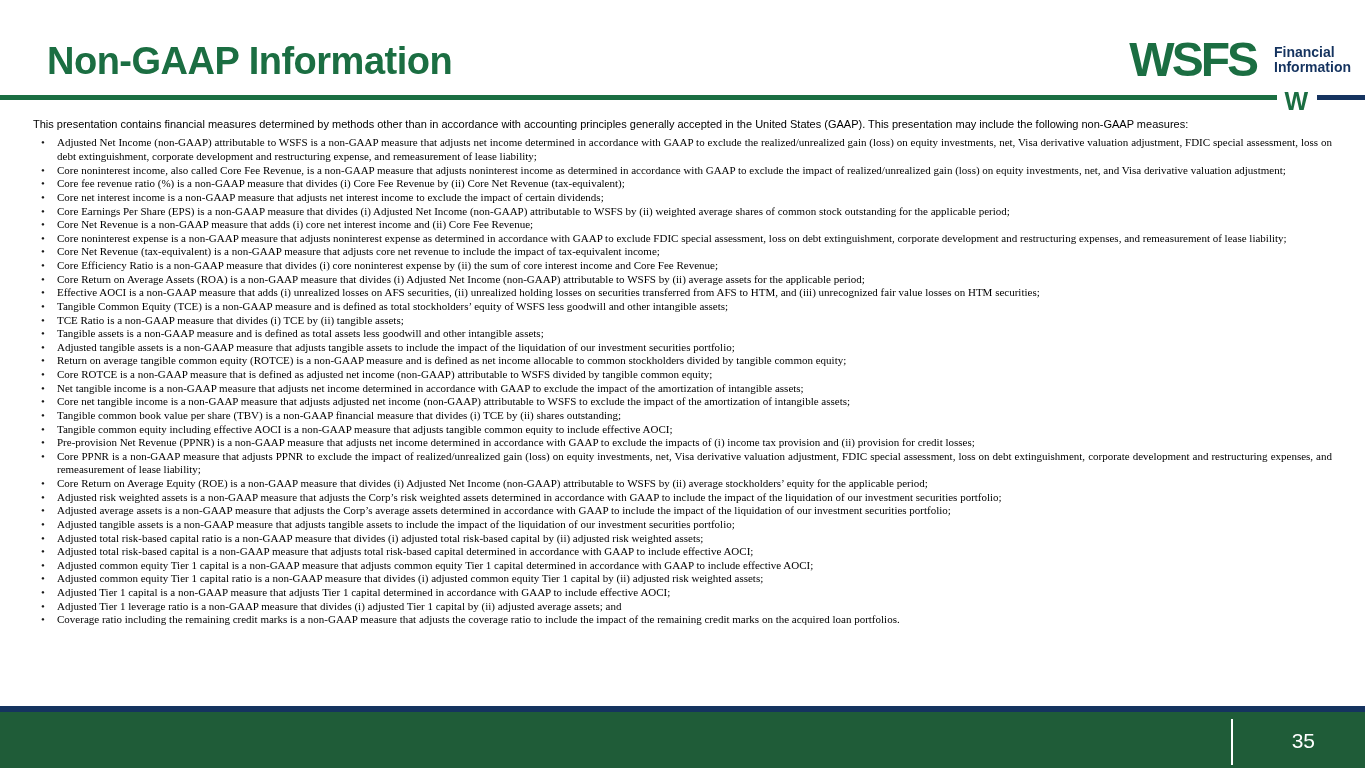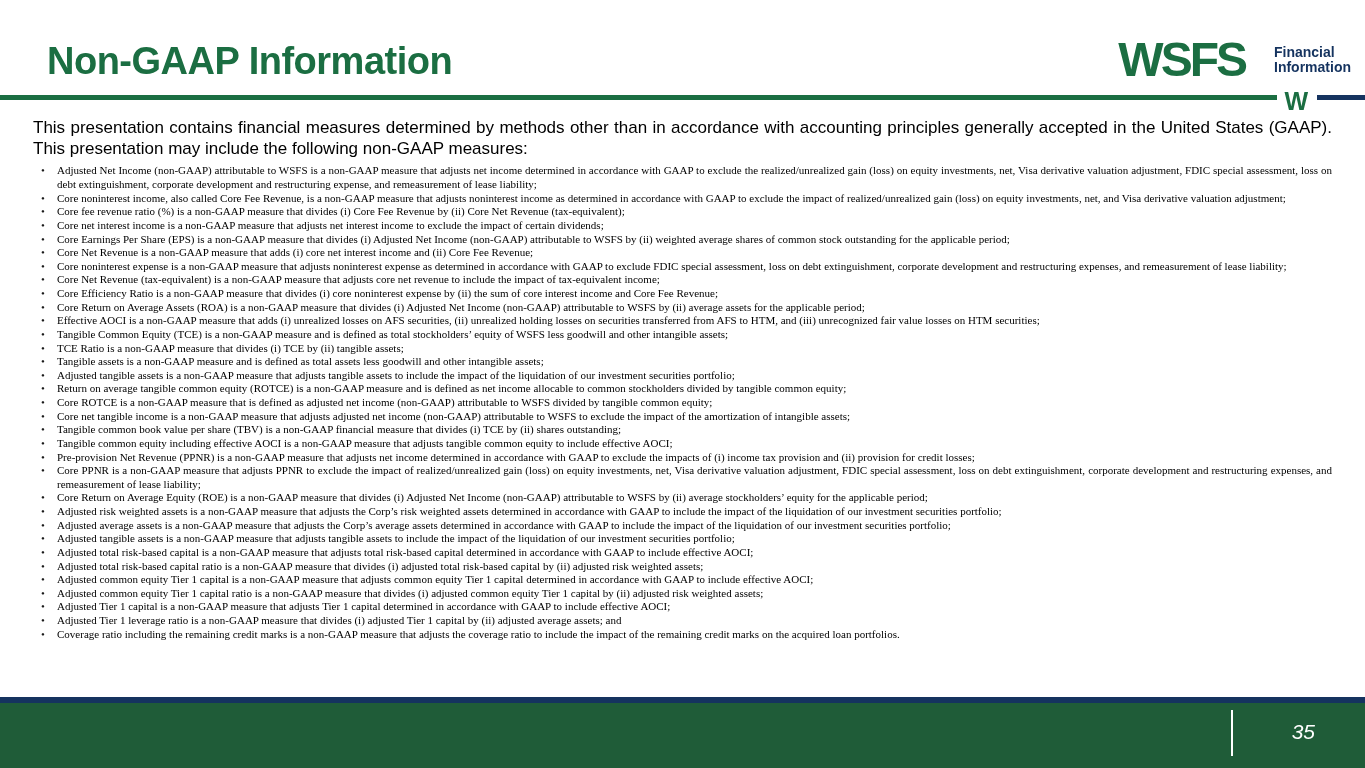--- a/index.html
+++ b/index.html
@@ -25,21 +25,20 @@
     color: var(--brand-green);
     line-height: 1.05;
     letter-spacing: -0.5px;
   }
   .logo {
     position: absolute;
     right: 14px;
     top: 36px;
     display: flex;
     align-items: flex-start;
-    gap: 11px;
   }
   .logo-wsfs {
     font-size: 48px;
     font-weight: bold;
     color: var(--brand-green);
     letter-spacing: -3px;
     line-height: 1;
   }
   .logo-sub {
     color: var(--navy);
@@ -85,21 +84,21 @@
 
   
   .content {
     position: absolute;
     left: 33px;
     right: 33px;
     top: 118px;
     color: #000000;
   }
   .intro {
-    font-size: 17px;
+    font-size: 11px;
     line-height: 1.22;
     text-align: justify;
     margin: 0 0 5px 0;
   }
   .bullet-list {
     list-style: none;
     margin: 0;
     padding: 0;
     font-family: Liberation Serif, serif;
   }
@@ -119,21 +118,21 @@
   }
 
   
   .footer {
     position: absolute;
     left: 0;
     right: 0;
     bottom: 0;
   }
   .footer-navy-stripe { height: 6px; background: var(--navy); }
-  .footer-green-bar { height: 65px; background: var(--footer-green); position: relative; font-style: italic; }
+  .footer-green-bar { height: 56px; background: var(--footer-green); position: relative; }
   .footer-divider {
     position: absolute;
     right: 132px;
     top: 7px;
     height: 46px;
     width: 2px;
     background: #ffffff;
   }
   .page-number {
     position: absolute;
@@ -177,31 +176,32 @@
         <li class="bullet-item">Core Net Revenue (tax-equivalent) is a non-GAAP measure that adjusts core net revenue to include the impact of tax-equivalent income;</li>
         <li class="bullet-item">Core Efficiency Ratio is a non-GAAP measure that divides (i) core noninterest expense by (ii) the sum of core interest income and Core Fee Revenue;</li>
         <li class="bullet-item">Core Return on Average Assets (ROA) is a non-GAAP measure that divides (i) Adjusted Net Income (non-GAAP) attributable to WSFS by (ii) average assets for the applicable period;</li>
         <li class="bullet-item">Effective AOCI is a non-GAAP measure that adds (i) unrealized losses on AFS securities, (ii) unrealized holding losses on securities transferred from AFS to HTM, and (iii) unrecognized fair value losses on HTM securities;</li>
         <li class="bullet-item">Tangible Common Equity (TCE) is a non-GAAP measure and is defined as total stockholders’ equity of WSFS less goodwill and other intangible assets;</li>
         <li class="bullet-item">TCE Ratio is a non-GAAP measure that divides (i) TCE by (ii) tangible assets;</li>
         <li class="bullet-item">Tangible assets is a non-GAAP measure and is defined as total assets less goodwill and other intangible assets;</li>
         <li class="bullet-item">Adjusted tangible assets is a non-GAAP measure that adjusts tangible assets to include the impact of the liquidation of our investment securities portfolio;</li>
         <li class="bullet-item">Return on average tangible common equity (ROTCE) is a non-GAAP measure and is defined as net income allocable to common stockholders divided by tangible common equity;</li>
         <li class="bullet-item">Core ROTCE is a non-GAAP measure that is defined as adjusted net income (non-GAAP) attributable to WSFS divided by tangible common equity;</li>
+        <li class="bullet-item">Net tangible income is a non-GAAP measure that adjusts net income determined in accordance with GAAP to exclude the impact of the amortization of intangible assets;</li>
         <li class="bullet-item">Core net tangible income is a non-GAAP measure that adjusts adjusted net income (non-GAAP) attributable to WSFS to exclude the impact of the amortization of intangible assets;</li>
         <li class="bullet-item">Tangible common book value per share (TBV) is a non-GAAP financial measure that divides (i) TCE by (ii) shares outstanding;</li>
         <li class="bullet-item">Tangible common equity including effective AOCI is a non-GAAP measure that adjusts tangible common equity to include effective AOCI;</li>
         <li class="bullet-item">Pre-provision Net Revenue (PPNR) is a non-GAAP measure that adjusts net income determined in accordance with GAAP to exclude the impacts of (i) income tax provision and (ii) provision for credit losses;</li>
         <li class="bullet-item">Core PPNR is a non-GAAP measure that adjusts PPNR to exclude the impact of realized/unrealized gain (loss) on equity investments, net, Visa derivative valuation adjustment, FDIC special assessment, loss on debt extinguishment, corporate development and restructuring expenses, and remeasurement of lease liability;</li>
         <li class="bullet-item">Core Return on Average Equity (ROE) is a non-GAAP measure that divides (i) Adjusted Net Income (non-GAAP) attributable to WSFS by (ii) average stockholders’ equity for the applicable period;</li>
         <li class="bullet-item">Adjusted risk weighted assets is a non-GAAP measure that adjusts the Corp’s risk weighted assets determined in accordance with GAAP to include the impact of the liquidation of our investment securities portfolio;</li>
         <li class="bullet-item">Adjusted average assets is a non-GAAP measure that adjusts the Corp’s average assets determined in accordance with GAAP to include the impact of the liquidation of our investment securities portfolio;</li>
         <li class="bullet-item">Adjusted tangible assets is a non-GAAP measure that adjusts tangible assets to include the impact of the liquidation of our investment securities portfolio;</li>
+        <li class="bullet-item">Adjusted total risk-based capital ratio is a non-GAAP measure that divides (i) adjusted total risk-based capital by (ii) adjusted risk weighted assets;</li>
         <li class="bullet-item">Adjusted total risk-based capital is a non-GAAP measure that adjusts total risk-based capital determined in accordance with GAAP to include effective AOCI;</li>
-        <li class="bullet-item">Adjusted total risk-based capital ratio is a non-GAAP measure that divides (i) adjusted total risk-based capital by (ii) adjusted risk weighted assets;</li>
         <li class="bullet-item">Adjusted common equity Tier 1 capital is a non-GAAP measure that adjusts common equity Tier 1 capital determined in accordance with GAAP to include effective AOCI;</li>
         <li class="bullet-item">Adjusted common equity Tier 1 capital ratio is a non-GAAP measure that divides (i) adjusted common equity Tier 1 capital by (ii) adjusted risk weighted assets;</li>
         <li class="bullet-item">Adjusted Tier 1 capital is a non-GAAP measure that adjusts Tier 1 capital determined in accordance with GAAP to include effective AOCI;</li>
         <li class="bullet-item">Adjusted Tier 1 leverage ratio is a non-GAAP measure that divides (i) adjusted Tier 1 capital by (ii) adjusted average assets; and</li>
         <li class="bullet-item">Coverage ratio including the remaining credit marks is a non-GAAP measure that adjusts the coverage ratio to include the impact of the remaining credit marks on the acquired loan portfolios.</li>
       </ul>
   </div>
 
   <div class="footer">
     <div class="footer-navy-stripe"></div>

